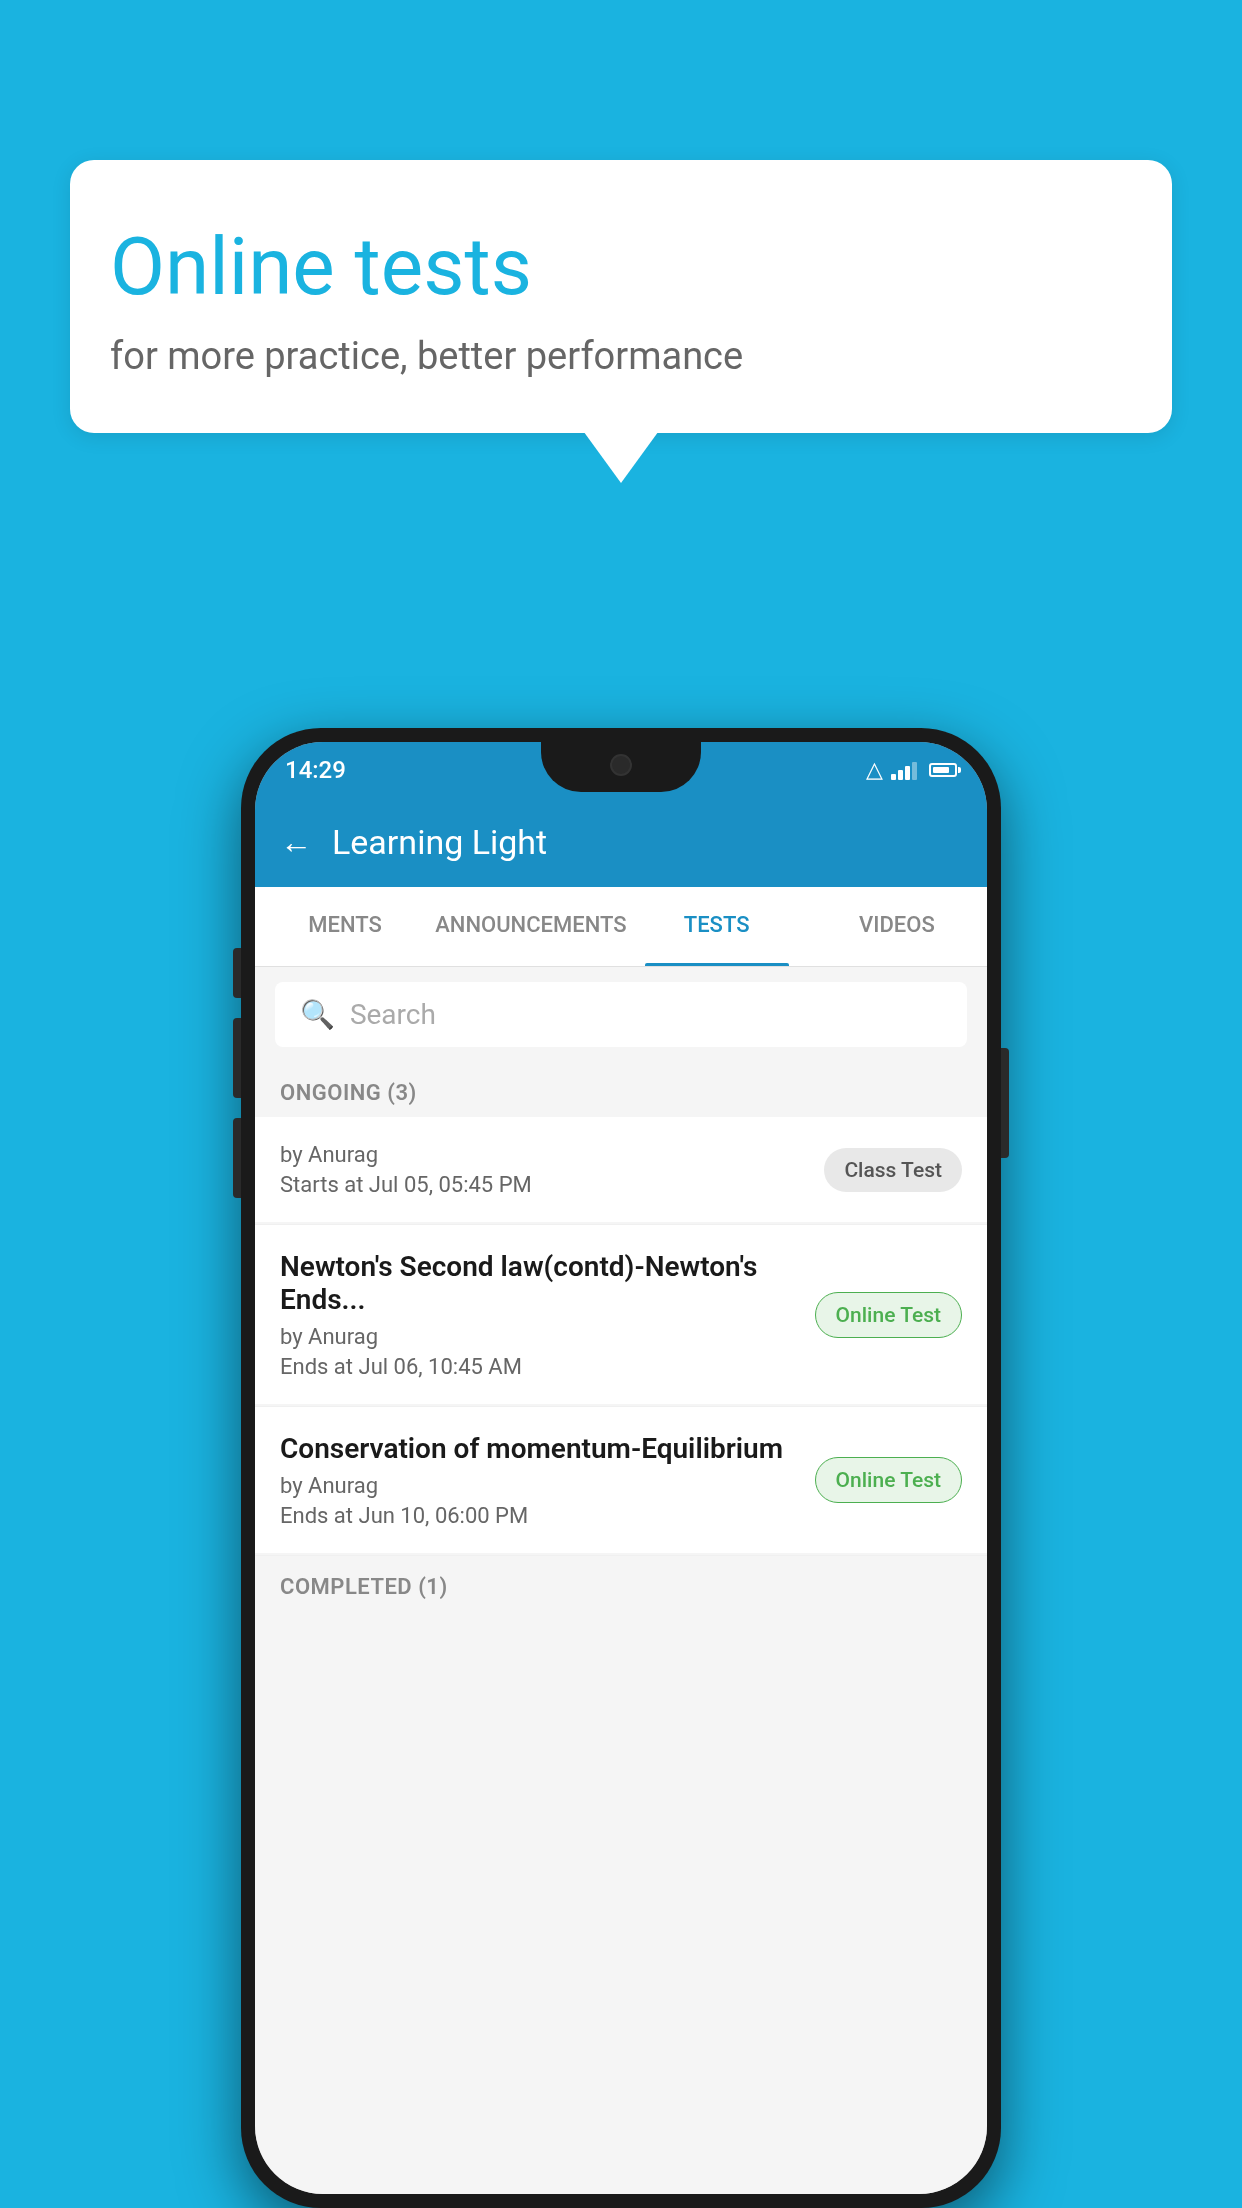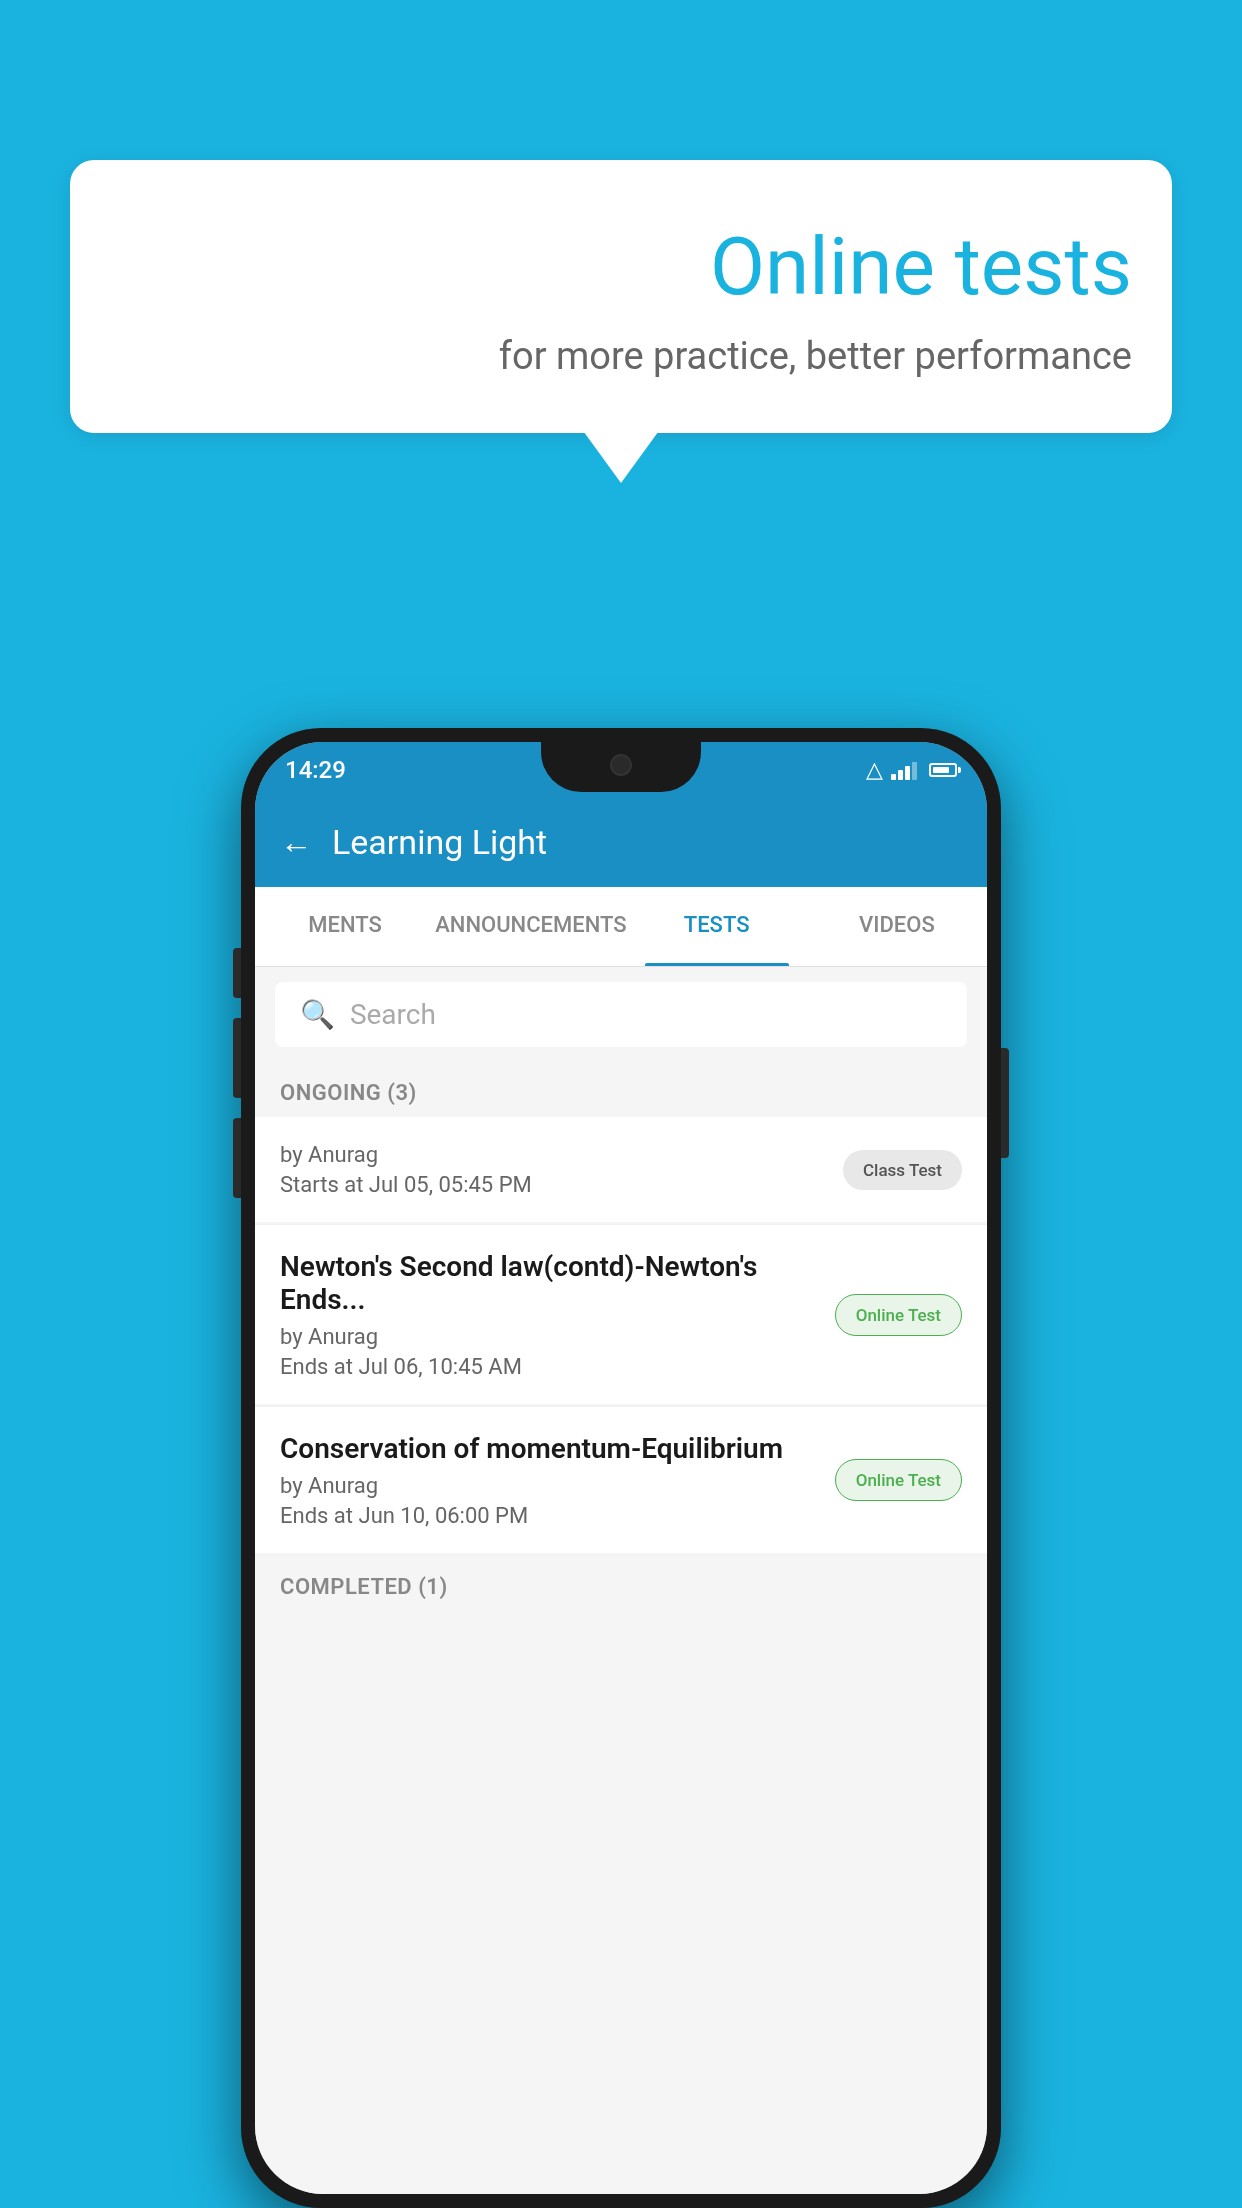--- a/index.html
+++ b/index.html
@@ -19,21 +19,21 @@
       top: 160px;
       left: 70px;
       right: 70px;
       z-index: 2;
     }
 
     .speech-bubble {
       background: white;
       border-radius: 24px;
       padding: 60px 40px 55px;
-      text-align: right;
+      text-align: left;
       position: relative;
       box-shadow: 0 4px 20px rgba(0,0,0,0.1);
     }
 
     .speech-bubble::after {
       content: '';
       position: absolute;
       bottom: -50px;
       left: 50%;
       transform: translateX(-50%);
@@ -334,21 +334,21 @@
     }
 
     .test-card-date {
       font-size: 22px;
       color: #666;
     }
 
     .badge {
       padding: 10px 20px;
       border-radius: 30px;
-      font-size: 17px;
+      font-size: 21px;
       font-weight: 500;
       white-space: nowrap;
       flex-shrink: 0;
       align-self: center;
     }
 
     .badge-class {
       background: #e8e8e8;
       color: #555;
     }

